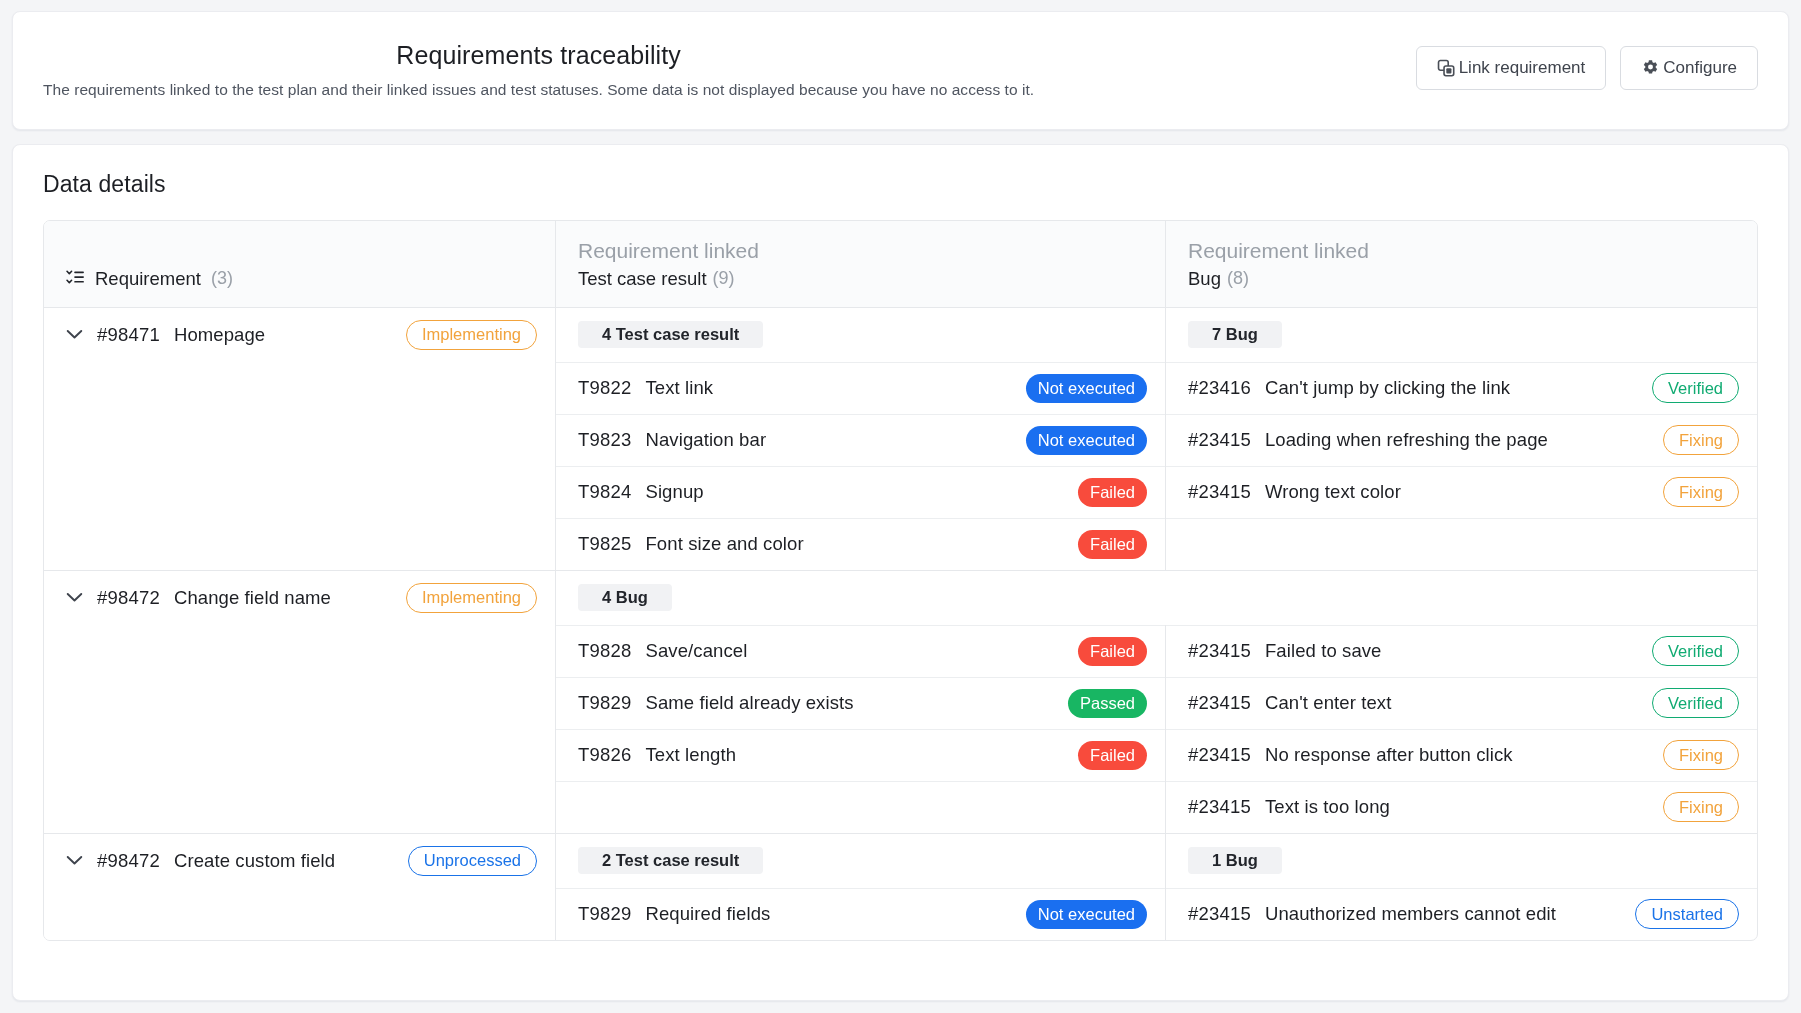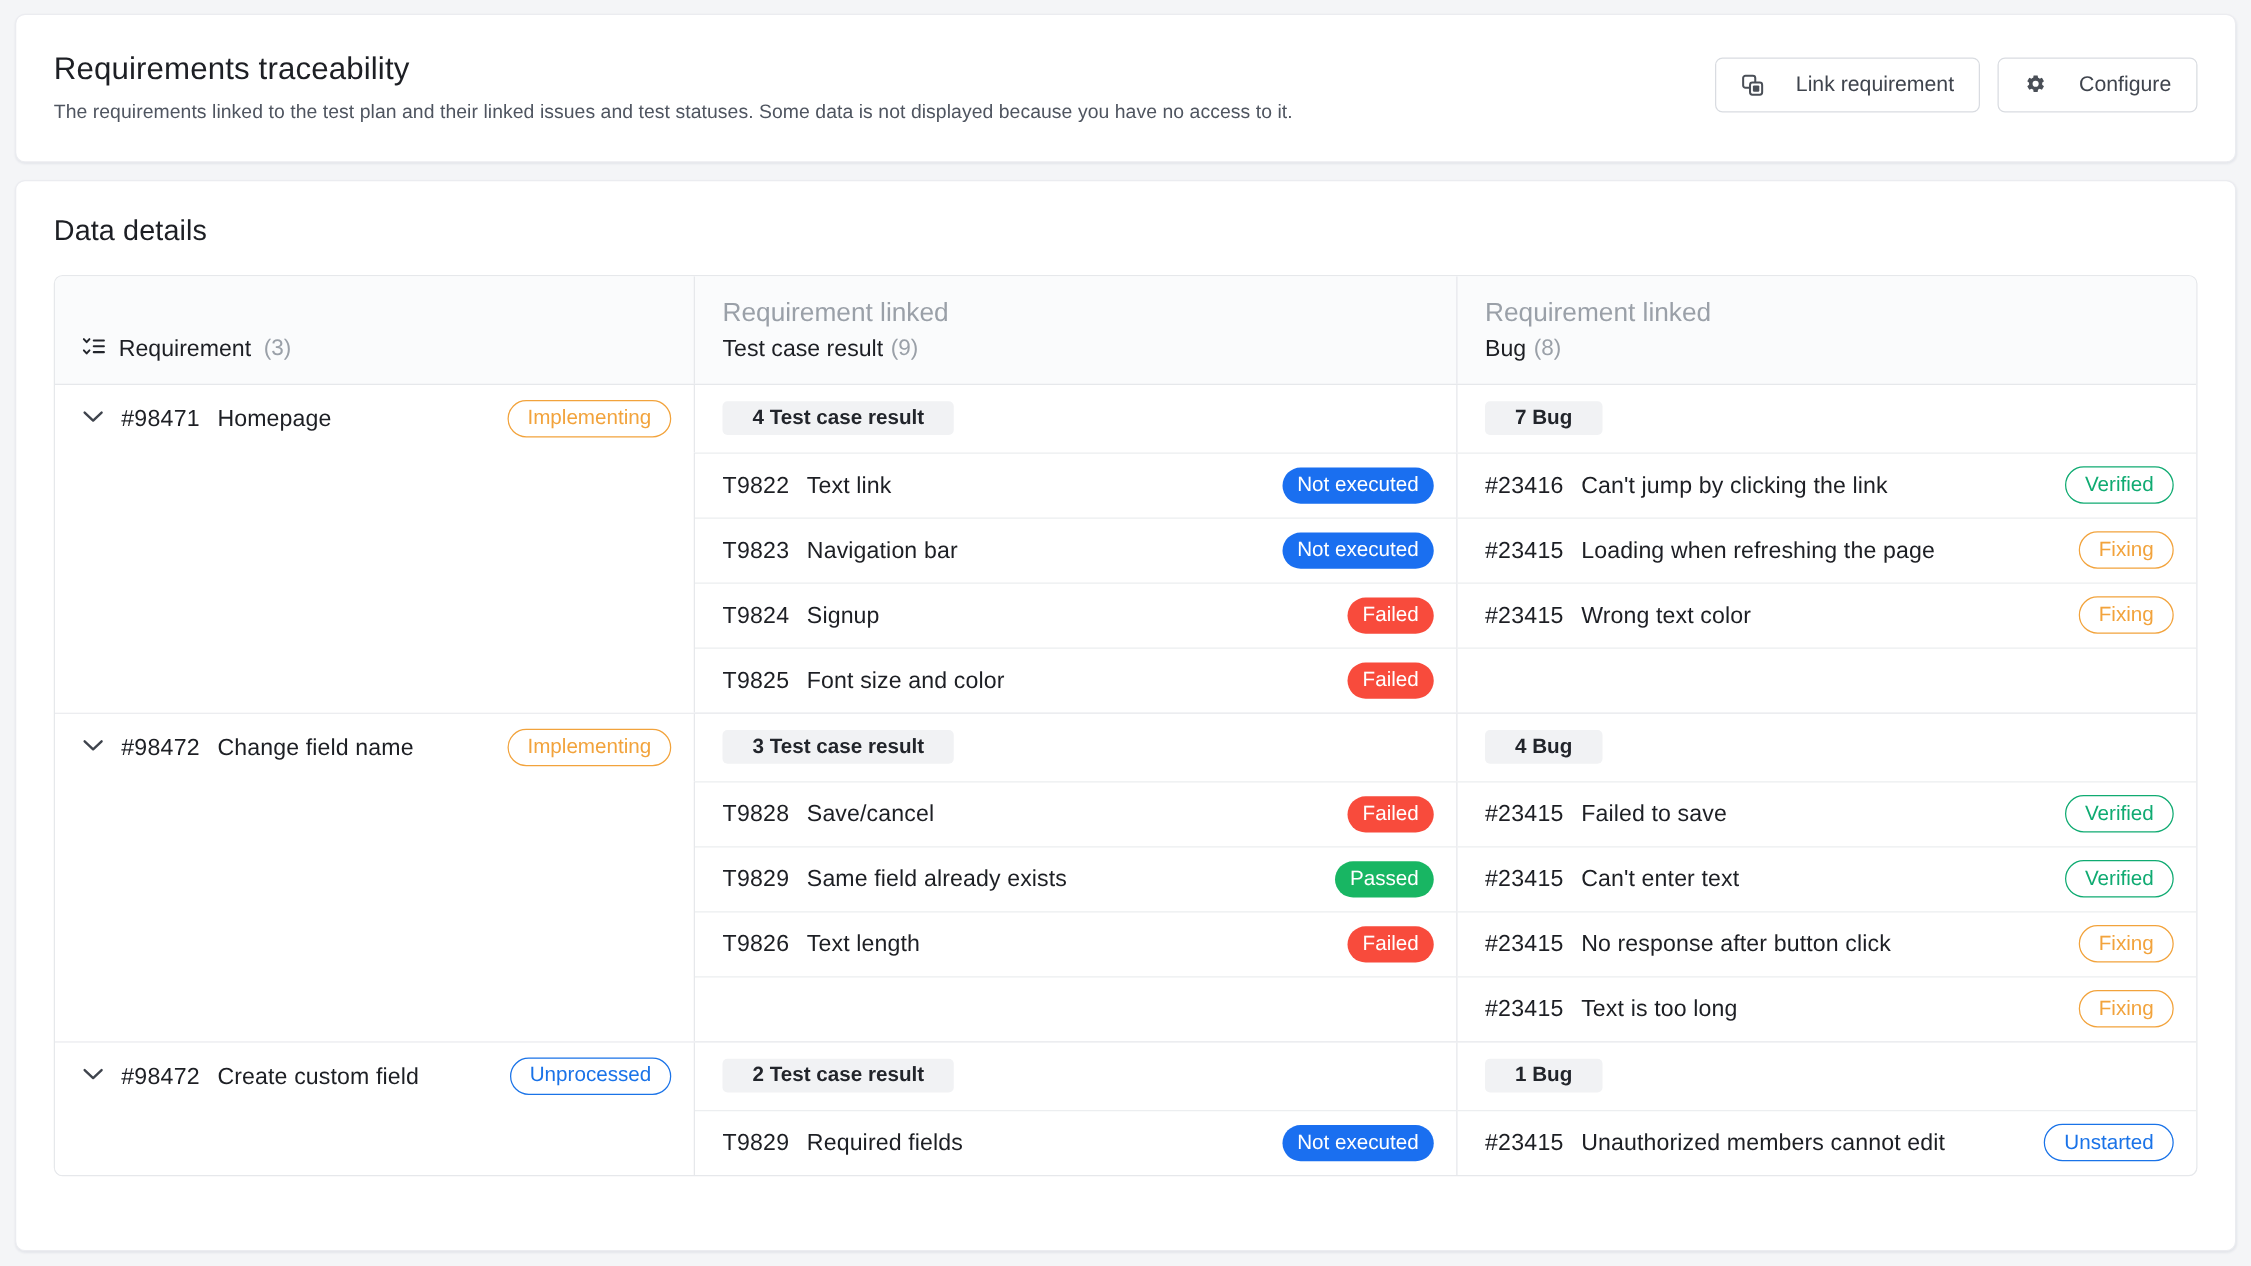--- a/index.html
+++ b/index.html
@@ -27,40 +27,40 @@
     border: 1px solid #ebecf0;
     box-shadow: 0 1px 2px rgba(9,30,66,0.07);
   }
   .header-card {
     padding: 26px 30px 30px 30px;
     display: flex;
     align-items: flex-start;
     justify-content: space-between;
     flex: 0 0 auto;
   }
-  .header-left { padding-top: 2px; }
+  .header-left { padding-top: 2px; text-align: center; }
   .page-title {
     font-size: 25px;
     font-weight: 400;
     color: #1d1f24;
     letter-spacing: 0.1px;
     line-height: 1.25;
   }
   .page-subtitle {
     margin-top: 10px;
     font-size: 15.5px;
     color: #4f5560;
     font-weight: 400;
     letter-spacing: 0.05px;
   }
   .header-actions { display: flex; gap: 14px; padding-top: 8px; }
   .btn {
     display: inline-flex;
     align-items: center;
-    gap: 25px;
+    gap: 3px;
     height: 44px;
     padding: 0 20px;
     background: #ffffff;
     border: 1px solid #d9dce1;
     border-radius: 6px;
     font-size: 17px;
     color: #3f444d;
     cursor: pointer;
     white-space: nowrap;
     font-family: "Liberation Sans", sans-serif;
@@ -352,23 +352,20 @@
             <div class="trow grow-top">
               <div class="tcol-req req-cell">
                 <span class="chev"><svg width="17" height="11" viewBox="0 0 18 12" xmlns="http://www.w3.org/2000/svg">
                     <path d="M1.6 2.2 9 9.2l7.4-7" stroke="#3f444d" stroke-width="2.1" fill="none" stroke-linecap="round" stroke-linejoin="round"></path>
                   </svg></span>
                 <span class="req-id">#98472</span>
                 <span class="req-name">Change field name</span>
                 <span class="req-spacer"></span>
                 <span class="pill pill-implementing">Implementing</span>
               </div>
-              <div class="tcol-test count-cell">
-                <span class="count-chip">3 Test case result</span>
-              </div>
               <div class="tcol-bug count-cell">
                 <span class="count-chip">4 Bug</span>
               </div>
             </div>
             <div class="trow subs">
               <div class="tcol-req"></div>
               <div class="tcol-test">
                 <div class="sub-list">
                   <div class="sub-row">
                     <span class="sub-id">T9828</span>

